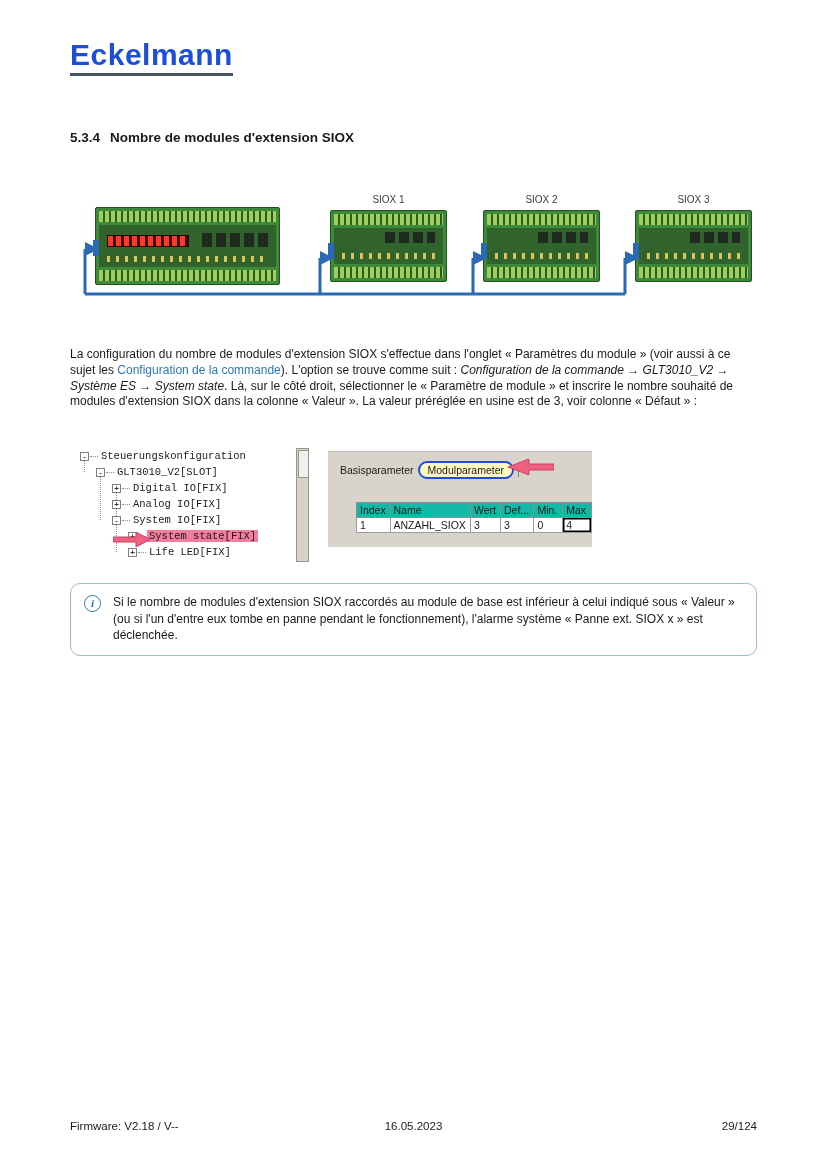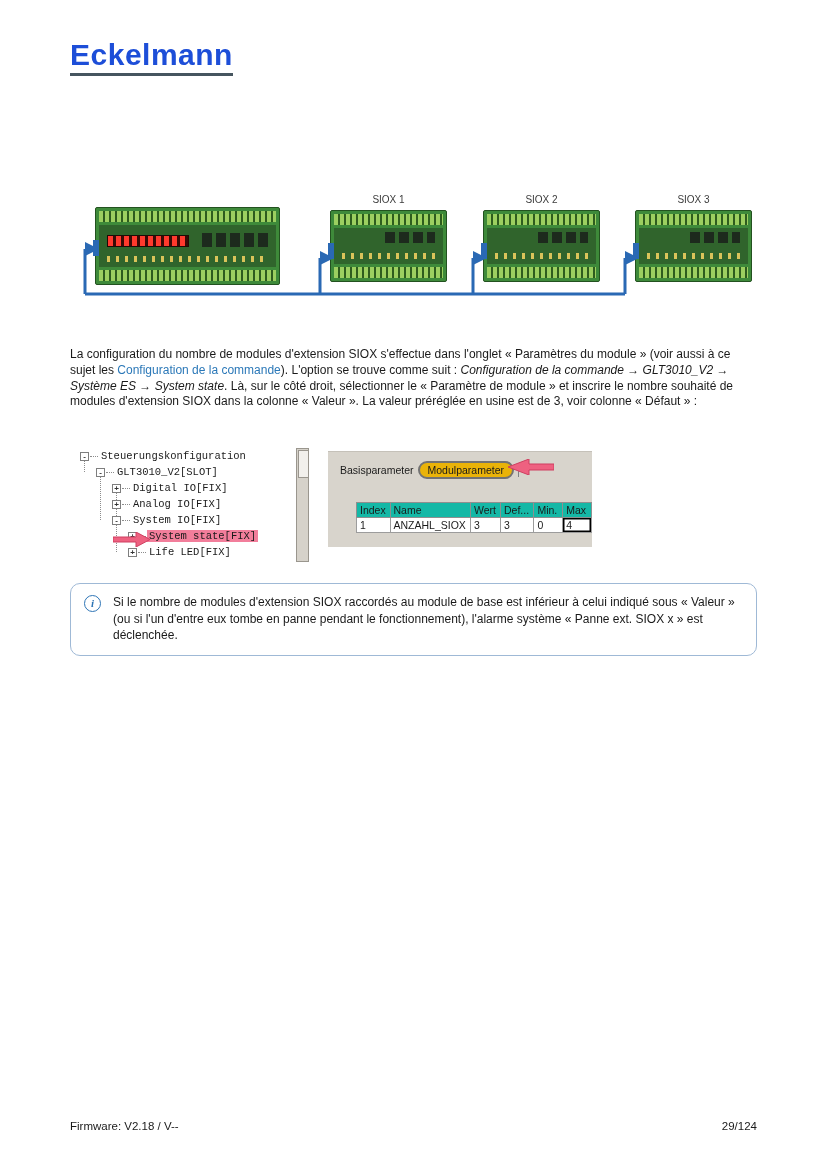--- a/index.html
+++ b/index.html
@@ -65,21 +65,21 @@
   .guide { position:absolute; width:0; border-left:1px dotted #8c8c8c; }
   .g1 { left:8px;  top:13px; height:11px; }
   .g2 { left:24px; top:29px; height:43px; }
   .g3 { left:40px; top:45px; height:59px; }
   .vscroll { position:absolute; left:226px; top:0; width:13px; height:114px; box-sizing:border-box;
              background:#d6d2ca; border:1px solid #9a968e; }
   .vthumb { position:absolute; left:1px; top:1px; width:9px; height:26px; background:#f2f0ec; border:1px solid #9a968e; }
   .param-panel { position:absolute; left:258px; top:3px; width:264px; height:95px; background:#d8d4cc;
                  border-top:1px solid #c5c1b9; overflow:hidden; }
   .tabs { position:absolute; left:12px; top:8px; height:20px; display:flex; align-items:center; gap:4px; }
-  .pill { background:#eab308; border:2px solid #737373; border-radius:11px; padding:1px 8px; }
+  .pill { background:#fef9c3; border:2px solid #1d4ed8; border-radius:11px; padding:1px 8px; }
   .tabdiv { width:1px; height:14px; background:#808080; }
   .ptable { position:absolute; left:28px; top:50px; border-collapse:collapse; table-layout:fixed;
             background:#fff; font-family:"Liberation Sans",sans-serif; font-size:10.5px; }
   .ptable th, .ptable td { border:1px solid #9c9c9c; height:14px; padding:0 3px; text-align:left;
             font-weight:normal; white-space:nowrap; overflow:hidden; }
   .ptable th { background:#14b8a6; border-color:#8f8f8f; }
   .c0{width:30px} .c1{width:78px} .c2{width:28px} .c3{width:32px} .c4{width:30px} .c5{width:30px}
   .sel { box-shadow: inset 0 0 0 1.5px #000; }
   .arr-tabs { position:absolute; left:180px; top:7px; }
   .arr-tree { position:absolute; left:43px; top:84px; }
@@ -98,20 +98,23 @@
   .f-center { position:absolute; left:0; right:0; text-align:center; }
   .f-right { position:absolute; right:0; }
 </style>
 </head>
 <body>
 
 <div class="page">
 
   <div class="logo">Eckelmann</div>
 
+  <h1 class="heading">
+    <span class="h-num">5.3.4</span><span>Nombre de modules d'extension SIOX</span>
+  </h1>
 
 
   <div class="figure1">
     <span class="siox-label sl1">SIOX 1</span>
     <span class="siox-label sl2">SIOX 2</span>
     <span class="siox-label sl3">SIOX 3</span>
 
     <div class="board b-base">
       <div class="strip top"></div>
       <div class="mid">
@@ -251,16 +254,17 @@
     </svg>
   </div>
 
   <div class="infobox">
     <span class="info-icon">i</span>
     <span>Si le nombre de modules d'extension SIOX raccordés au module de base est inférieur à celui indiqué sous « Valeur » (ou si l'un d'entre eux tombe en panne pendant le fonctionnement), l'alarme système « Panne ext. SIOX x » est déclenchée.</span>
   </div>
 
   <div class="footer">
     <span class="f-left">Firmware: V2.18 / V--</span>
+    <span class="f-center">16.05.2023</span>
     <span class="f-right">29/124</span>
   </div>
 
 </div>
 
 </body></html>

